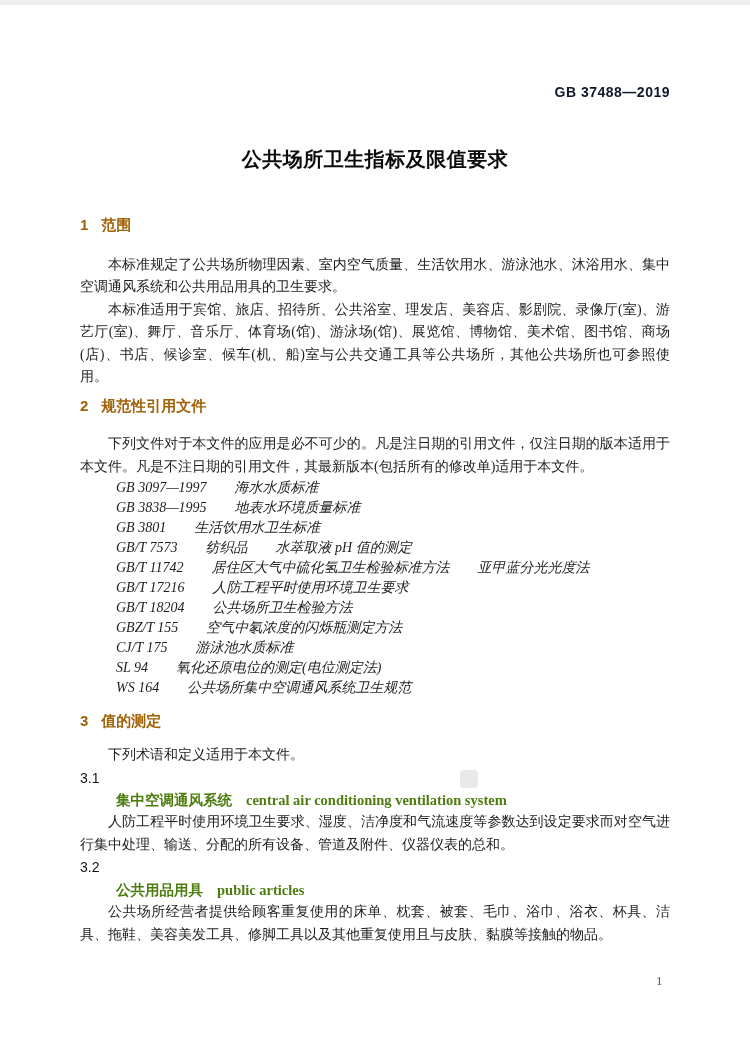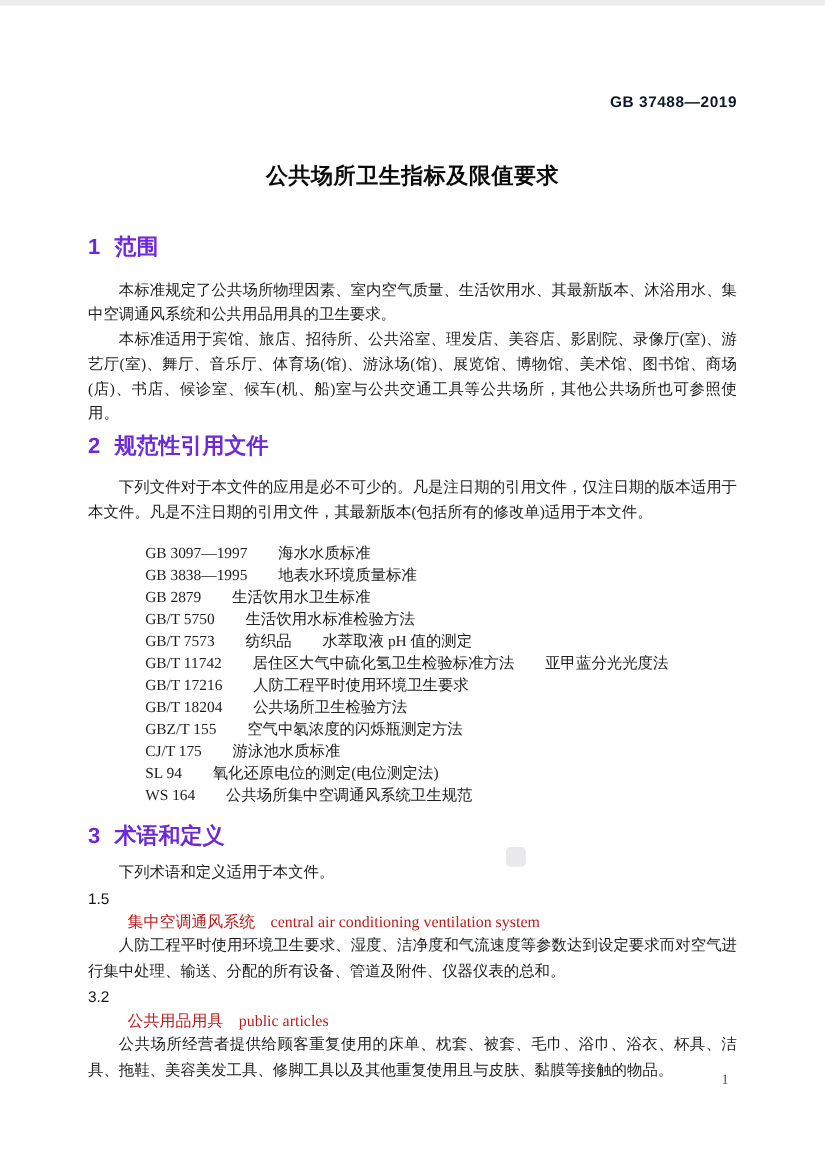--- a/index.html
+++ b/index.html
@@ -37,57 +37,57 @@
     letter-spacing:.5px;
     color:#0c0c0c;
   }
   .content{
     position:absolute;
     top:215px;left:80px;width:590px;
   }
   .sec-heading{
     font-family:"Liberation Sans","DejaVu Sans",sans-serif;
     font-weight:700;
-    font-size:20px;
+    font-size:15px;
     line-height:20px;
-    color:#6d28d9;
+    color:#a16207;
     margin:0;
   }
   .sec-heading .sec-num{display:inline-block;margin-right:13px;}
   #h1{margin-bottom:19px;}
   #h2{margin-top:8px;margin-bottom:17px;}
   #h3{margin-top:13px;margin-bottom:13px;}
   .para{
     margin:0;
     font-size:14px;
     line-height:22.4px;
     text-align:justify;
     text-indent:2em;
     color:#1d1d1d;
   }
-  .refs{margin:16px;padding-left:36px;}
+  .refs{margin:0;padding-left:36px;font-style:italic;}
   .ref-item{
     font-size:14px;
     line-height:20px;
     white-space:nowrap;
     color:#1d1d1d;
   }
   .clause-num{
     font-family:"Liberation Sans","DejaVu Sans",sans-serif;
     font-weight:500;
     font-size:14px;
     line-height:22.4px;
     color:#141414;
   }
   .term-line{
     padding-left:36px;
     font-size:14.5px;
     line-height:22.4px;
-    font-weight:400;
-    color:#b91c1c;
+    font-weight:700;
+    color:#4d7c0f;
   }
   .term-zh{
     font-family:"Liberation Sans","DejaVu Sans",sans-serif;
     margin-right:14px;
   }
   .term-en{
     font-family:"Liberation Serif","DejaVu Serif",serif;
   }
   .watermark-square{
     position:absolute;
@@ -110,44 +110,43 @@
 <div class="page">
   <div class="scan-edge-top"></div>
 
   <div class="header-code">GB 37488—2019</div>
 
   <div class="doc-title">公共场所卫生指标及限值要求</div>
 
   <div class="content">
 
     <h2 class="sec-heading" id="h1"><span class="sec-num">1</span><span>范围</span></h2>
-    <p class="para">本标准规定了公共场所物理因素、室内空气质量、生活饮用水、其最新版本、沐浴用水、集中空调通风系统和公共用品用具的卫生要求。</p>
+    <p class="para">本标准规定了公共场所物理因素、室内空气质量、生活饮用水、游泳池水、沐浴用水、集中空调通风系统和公共用品用具的卫生要求。</p>
     <p class="para">本标准适用于宾馆、旅店、招待所、公共浴室、理发店、美容店、影剧院、录像厅(室)、游艺厅(室)、舞厅、音乐厅、体育场(馆)、游泳场(馆)、展览馆、博物馆、美术馆、图书馆、商场(店)、书店、候诊室、候车(机、船)室与公共交通工具等公共场所，其他公共场所也可参照使用。</p>
 
     <h2 class="sec-heading" id="h2"><span class="sec-num">2</span><span>规范性引用文件</span></h2>
     <p class="para">下列文件对于本文件的应用是必不可少的。凡是注日期的引用文件，仅注日期的版本适用于本文件。凡是不注日期的引用文件，其最新版本(包括所有的修改单)适用于本文件。</p>
     <div class="refs">
       <div class="ref-item">GB 3097—1997　　海水水质标准</div>
       <div class="ref-item">GB 3838—1995　　地表水环境质量标准</div>
-      <div class="ref-item">GB 2879　　生活饮用水卫生标准</div>
-      <div class="ref-item">GB/T 5750　　生活饮用水标准检验方法</div>
+      <div class="ref-item">GB 3801　　生活饮用水卫生标准</div>
       <div class="ref-item">GB/T 7573　　纺织品　　水萃取液 pH 值的测定</div>
       <div class="ref-item">GB/T 11742　　居住区大气中硫化氢卫生检验标准方法　　亚甲蓝分光光度法</div>
       <div class="ref-item">GB/T 17216　　人防工程平时使用环境卫生要求</div>
       <div class="ref-item">GB/T 18204　　公共场所卫生检验方法</div>
       <div class="ref-item">GBZ/T 155　　空气中氡浓度的闪烁瓶测定方法</div>
       <div class="ref-item">CJ/T 175　　游泳池水质标准</div>
       <div class="ref-item">SL 94　　氧化还原电位的测定(电位测定法)</div>
       <div class="ref-item">WS 164　　公共场所集中空调通风系统卫生规范</div>
     </div>
 
-    <h2 class="sec-heading" id="h3"><span class="sec-num">3</span><span>术语和定义</span></h2>
+    <h2 class="sec-heading" id="h3"><span class="sec-num">3</span><span>值的测定</span></h2>
     <p class="para">下列术语和定义适用于本文件。</p>
 
-    <div class="clause-num">1.5</div>
+    <div class="clause-num">3.1</div>
     <div class="term-line"><span class="term-zh">集中空调通风系统</span><span class="term-en">central air conditioning ventilation system</span></div>
     <p class="para">人防工程平时使用环境卫生要求、湿度、洁净度和气流速度等参数达到设定要求而对空气进行集中处理、输送、分配的所有设备、管道及附件、仪器仪表的总和。</p>
 
     <div class="clause-num">3.2</div>
     <div class="term-line"><span class="term-zh">公共用品用具</span><span class="term-en">public articles</span></div>
     <p class="para">公共场所经营者提供给顾客重复使用的床单、枕套、被套、毛巾、浴巾、浴衣、杯具、洁具、拖鞋、美容美发工具、修脚工具以及其他重复使用且与皮肤、黏膜等接触的物品。</p>
 
   </div>
 
   <div class="watermark-square"></div>

